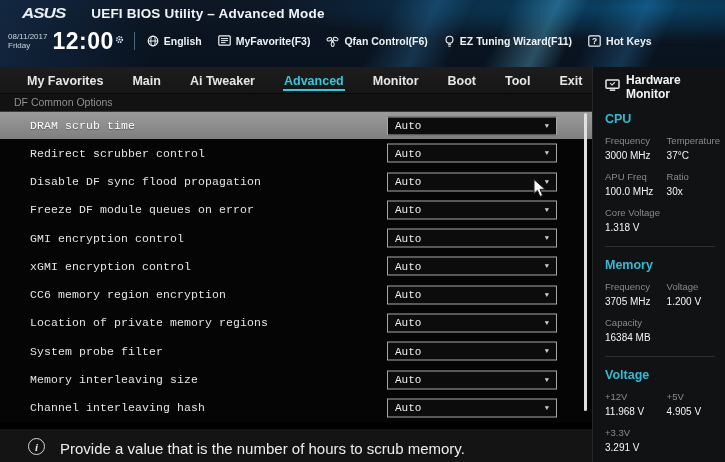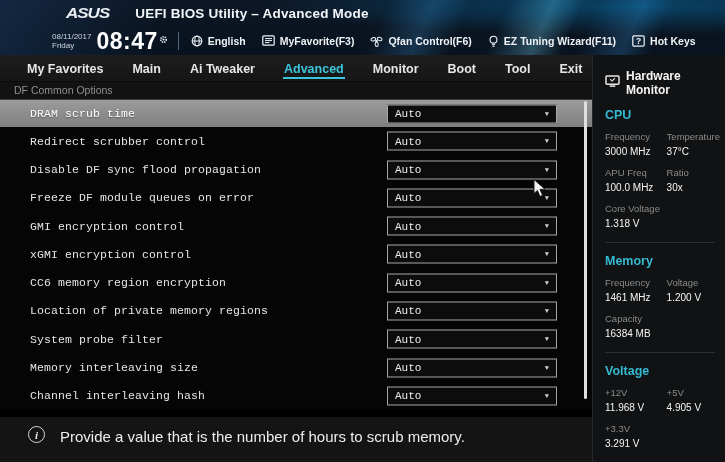--- a/index.html
+++ b/index.html
@@ -2,29 +2,28 @@
 <html><head>
 <meta charset="utf-8">
 <style>
   * { margin:0; padding:0; box-sizing:border-box; }
   html,body { background:#000; }
   body { font-family:"Liberation Sans","DejaVu Sans",sans-serif; }
   .screen { position:relative; width:725px; height:462px; overflow:hidden; background:#050505; }
 
   
   .topbar {
-    height:55px; position:relative; overflow:hidden;
+    height:67px; position:relative; overflow:hidden;
     background:
       radial-gradient(ellipse at 88% 10%, rgba(0,170,255,0.30), transparent 42%),
       linear-gradient(115deg, transparent 52%, rgba(70,170,240,0.22) 58%, transparent 63%),
       linear-gradient(115deg, transparent 68%, rgba(120,220,255,0.30) 74%, transparent 78%),
       linear-gradient(115deg, transparent 80%, rgba(60,150,220,0.25) 86%, transparent 90%),
       linear-gradient(100deg, rgba(40,90,150,0.25) 0%, transparent 22%),
       linear-gradient(180deg, #0d1726 0%, #0a1420 60%, #091320 100%);
-    padding-left: 44px;
   }
   .title-row { display:flex; align-items:center; height:27px; padding-left:22px; }
   .asus-logo { font-size:17px; font-weight:800; font-style:italic; letter-spacing:-1px; color:#e9eef3; transform:scaleY(0.85); }
   .bios-title { margin-left:26px; font-size:13.5px; font-weight:700; color:#f2f5f8; letter-spacing:0.2px; }
   .toolbar-row { display:flex; align-items:center; height:28px; padding-left:8px; }
   .datetime { display:flex; align-items:flex-start; }
   .date-block { font-size:8px; line-height:9px; color:#cdd6e0; padding-top:4px; }
   .time-text { font-size:23px; font-weight:700; color:#fff; margin-left:5px; line-height:26px; letter-spacing:0.5px; }
   .time-gear { margin-left:1px; margin-top:2px; }
   .tb-sep { width:1px; height:18px; background:#53677c; margin:0 12px 0 10px; }
@@ -51,21 +50,21 @@
   .dval { font-size:11px; color:#ececec; }
   .darrow { font-size:7px; color:#cfcfcf; line-height:1; }
   .scrollbar { position:absolute; right:5px; top:46px; width:3px; height:298px; background:#e0e0e0; border-radius:2px; }
 
   .info-bar { height:52px; background:#141414; border-top:7px solid #000; display:flex; align-items:flex-start; padding:9px 0 0 28px; gap:15px; }
   .info-icon { width:17px; height:17px; border:1.5px solid #d8d8d8; border-radius:50%; color:#e8e8e8; font-size:11px; font-family:"Liberation Serif","DejaVu Serif",serif; font-style:italic; font-weight:700; display:flex; align-items:center; justify-content:center; flex:none; }
   .info-text { font-size:15px; color:#ededed; padding-top:2px; }
 
   
   .sidebar { flex:1; background:#101214; border-left:1px solid #26282a; padding:6px 10px 0 12px; }
-  .hm-header { display:flex; align-items:center; gap:6px; margin-top:8px; }
+  .hm-header { display:flex; align-items:center; gap:6px; margin-top:0; }
   .hm-title { font-size:12px; font-weight:700; color:#f5f5f5; }
   .hm-section-title { color:#34bbd2; font-size:12.5px; font-weight:700; margin:11px 0 9px; }
   .hm-pair { display:flex; margin-bottom:10px; }
   .hm-cell { width:56%; }
   .hm-cell + .hm-cell { width:44%; }
   .hm-label { font-size:9.5px; color:#8b8b8b; margin-bottom:4px; }
   .hm-value { font-size:10px; font-weight:400; color:#f4f4f4; }
   .hm-sep { border-top:1px solid #2e2f31; margin:13px 0 2px; }
 
   
@@ -80,21 +79,21 @@
     <div class="title-row">
       <span class="asus-logo">ASUS</span>
       <span class="bios-title">UEFI BIOS Utility – Advanced Mode</span>
     </div>
     <div class="toolbar-row">
       <div class="datetime">
         <div class="date-block">
           <div>08/11/2017</div>
           <div>Friday</div>
         </div>
-        <div class="time-text">08:47</div>
+        <div class="time-text">12:00</div>
         <div class="time-gear">
           <svg width="9" height="9" viewBox="0 0 10 10">
               <circle cx="5" cy="5" r="3.1" fill="none" stroke="#eaf2f8" stroke-width="1.7" stroke-dasharray="1.5 1.1"></circle>
               <circle cx="5" cy="5" r="1.2" fill="#eaf2f8"></circle>
             </svg>
         </div>
       </div>
       <div class="tb-sep"></div>
       <div class="toolbar-items">
           <div class="titem">
@@ -289,21 +288,21 @@
             <div class="hm-cell">
               <div class="hm-label">Core Voltage</div>
               <div class="hm-value">1.318 V</div>
             </div>
           </div>
           <div class="hm-sep"></div>
           <div class="hm-section-title">Memory</div>
           <div class="hm-pair">
             <div class="hm-cell">
               <div class="hm-label">Frequency</div>
-              <div class="hm-value">1461 MHz</div>
+              <div class="hm-value">3705 MHz</div>
             </div>
             <div class="hm-cell">
               <div class="hm-label">Voltage</div>
               <div class="hm-value">1.200 V</div>
             </div>
           </div>
           <div class="hm-pair">
             <div class="hm-cell">
               <div class="hm-label">Capacity</div>
               <div class="hm-value">16384 MB</div>

